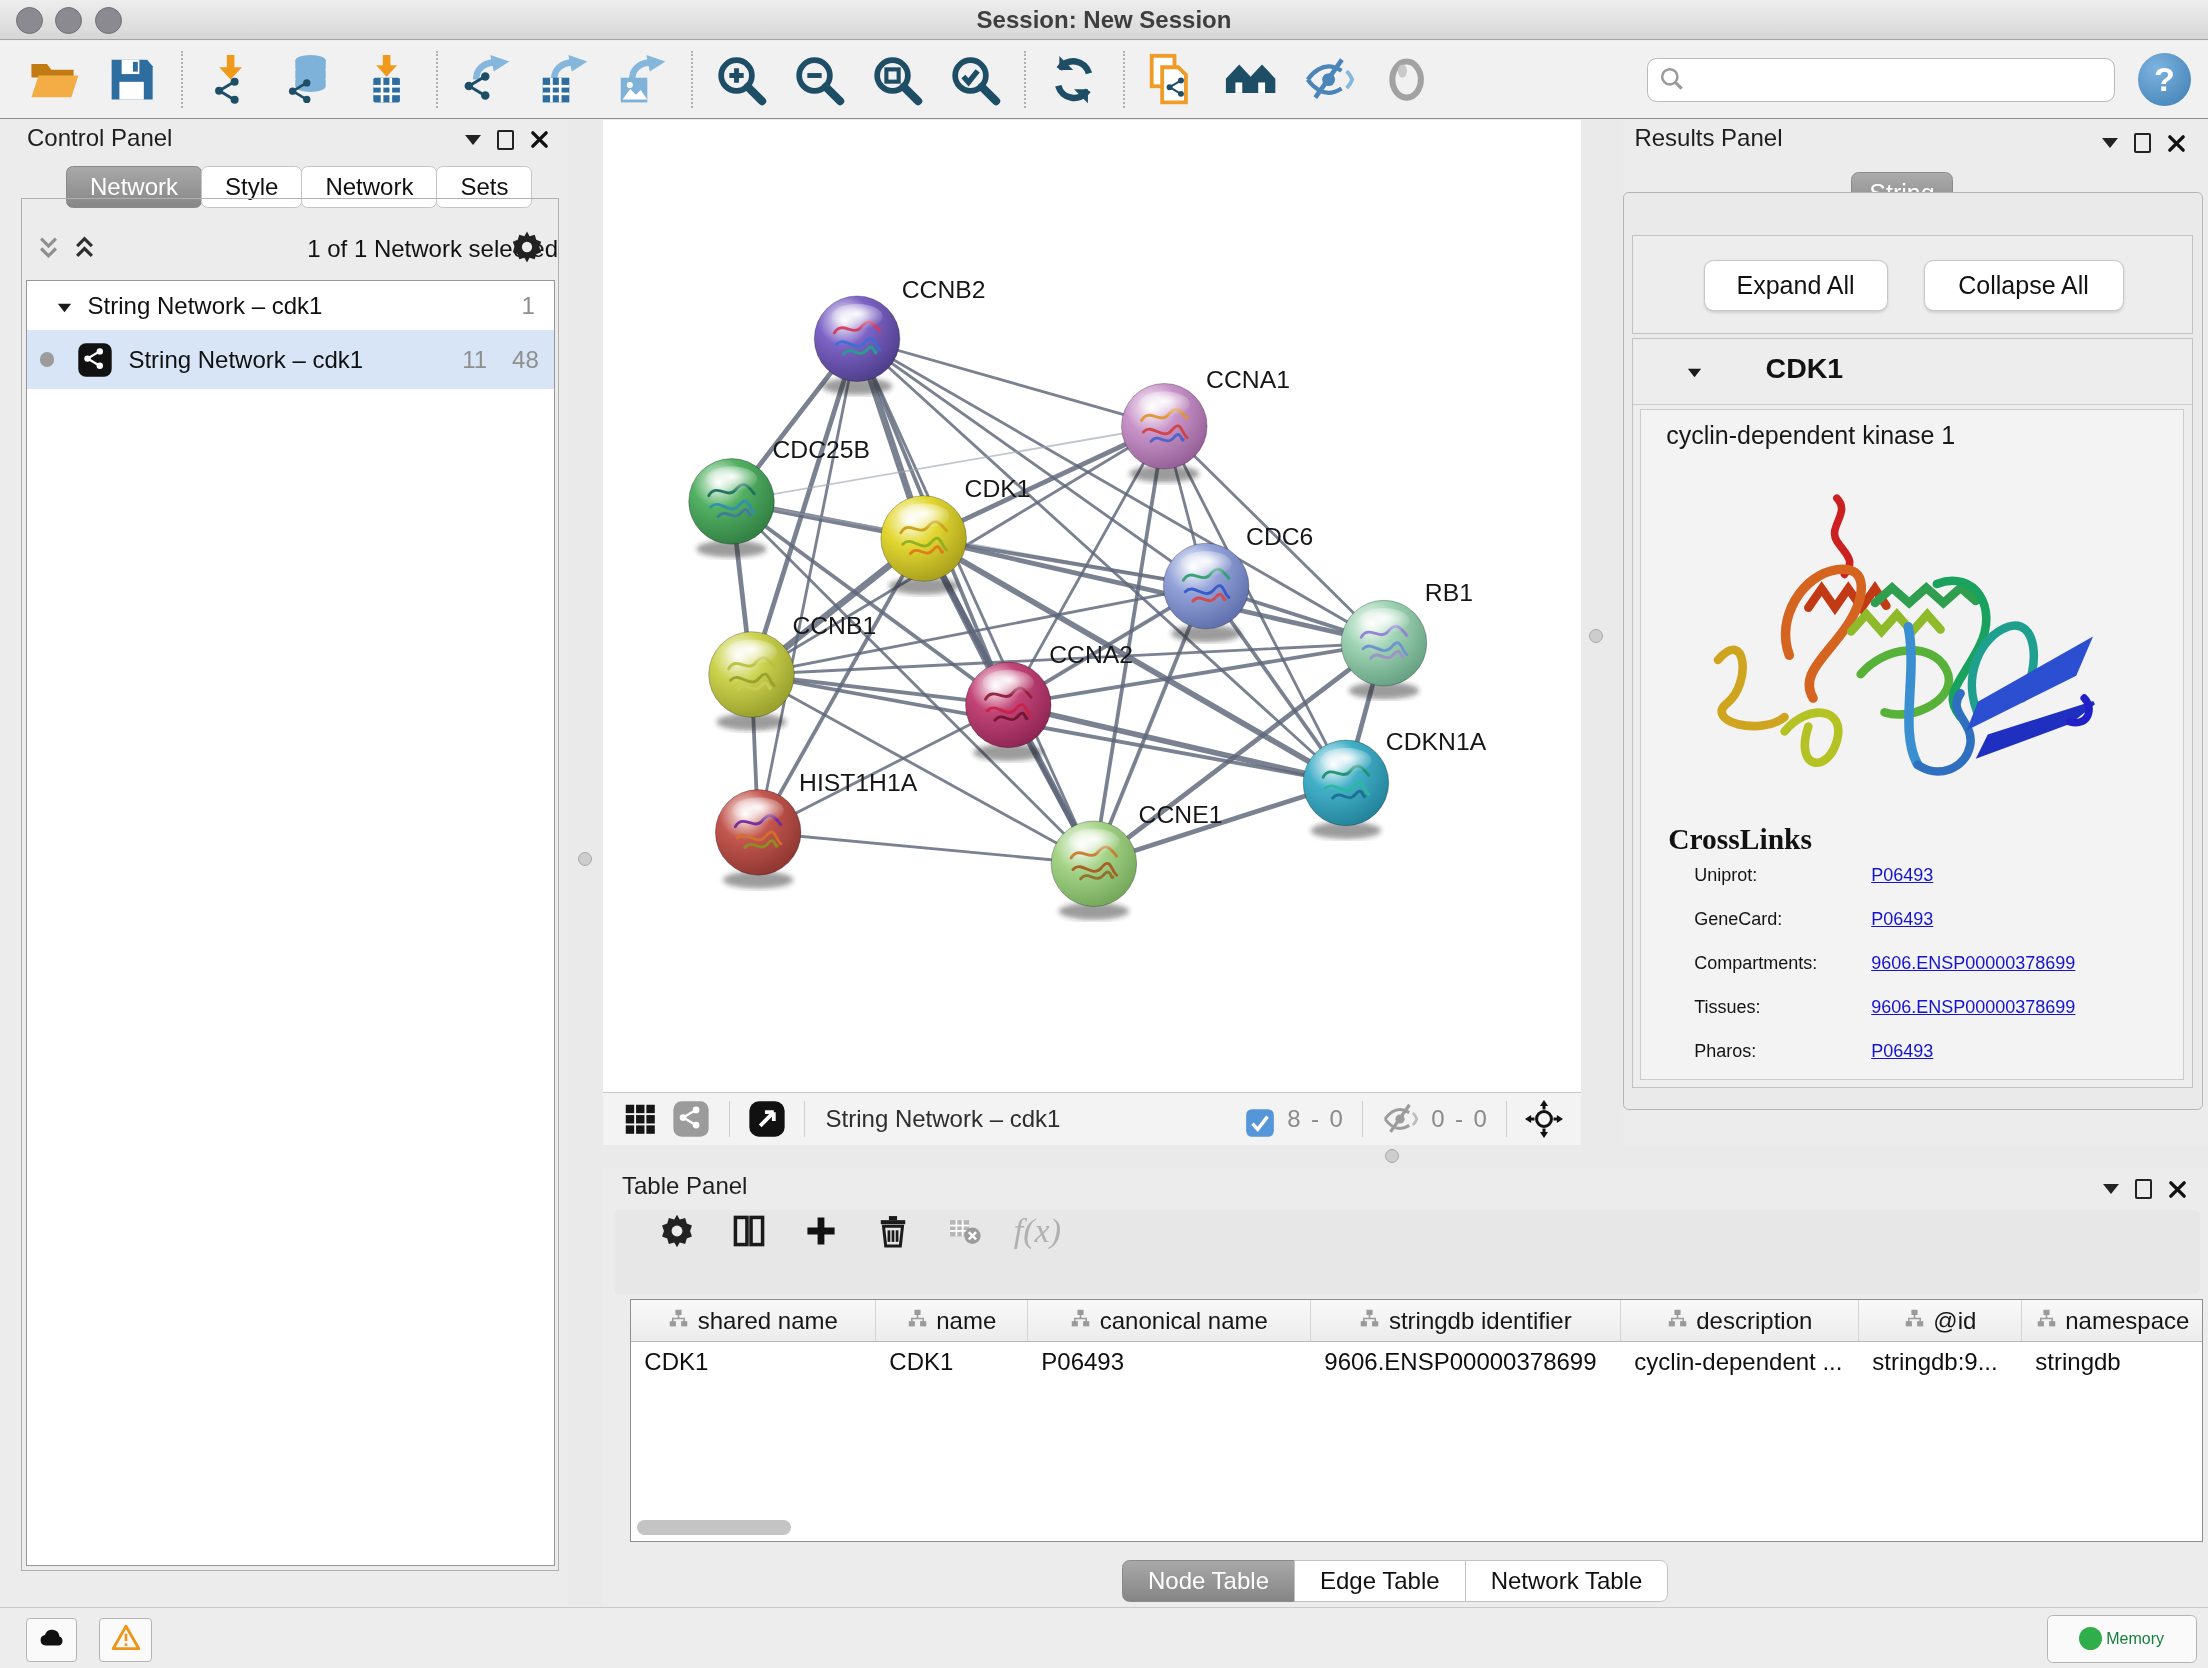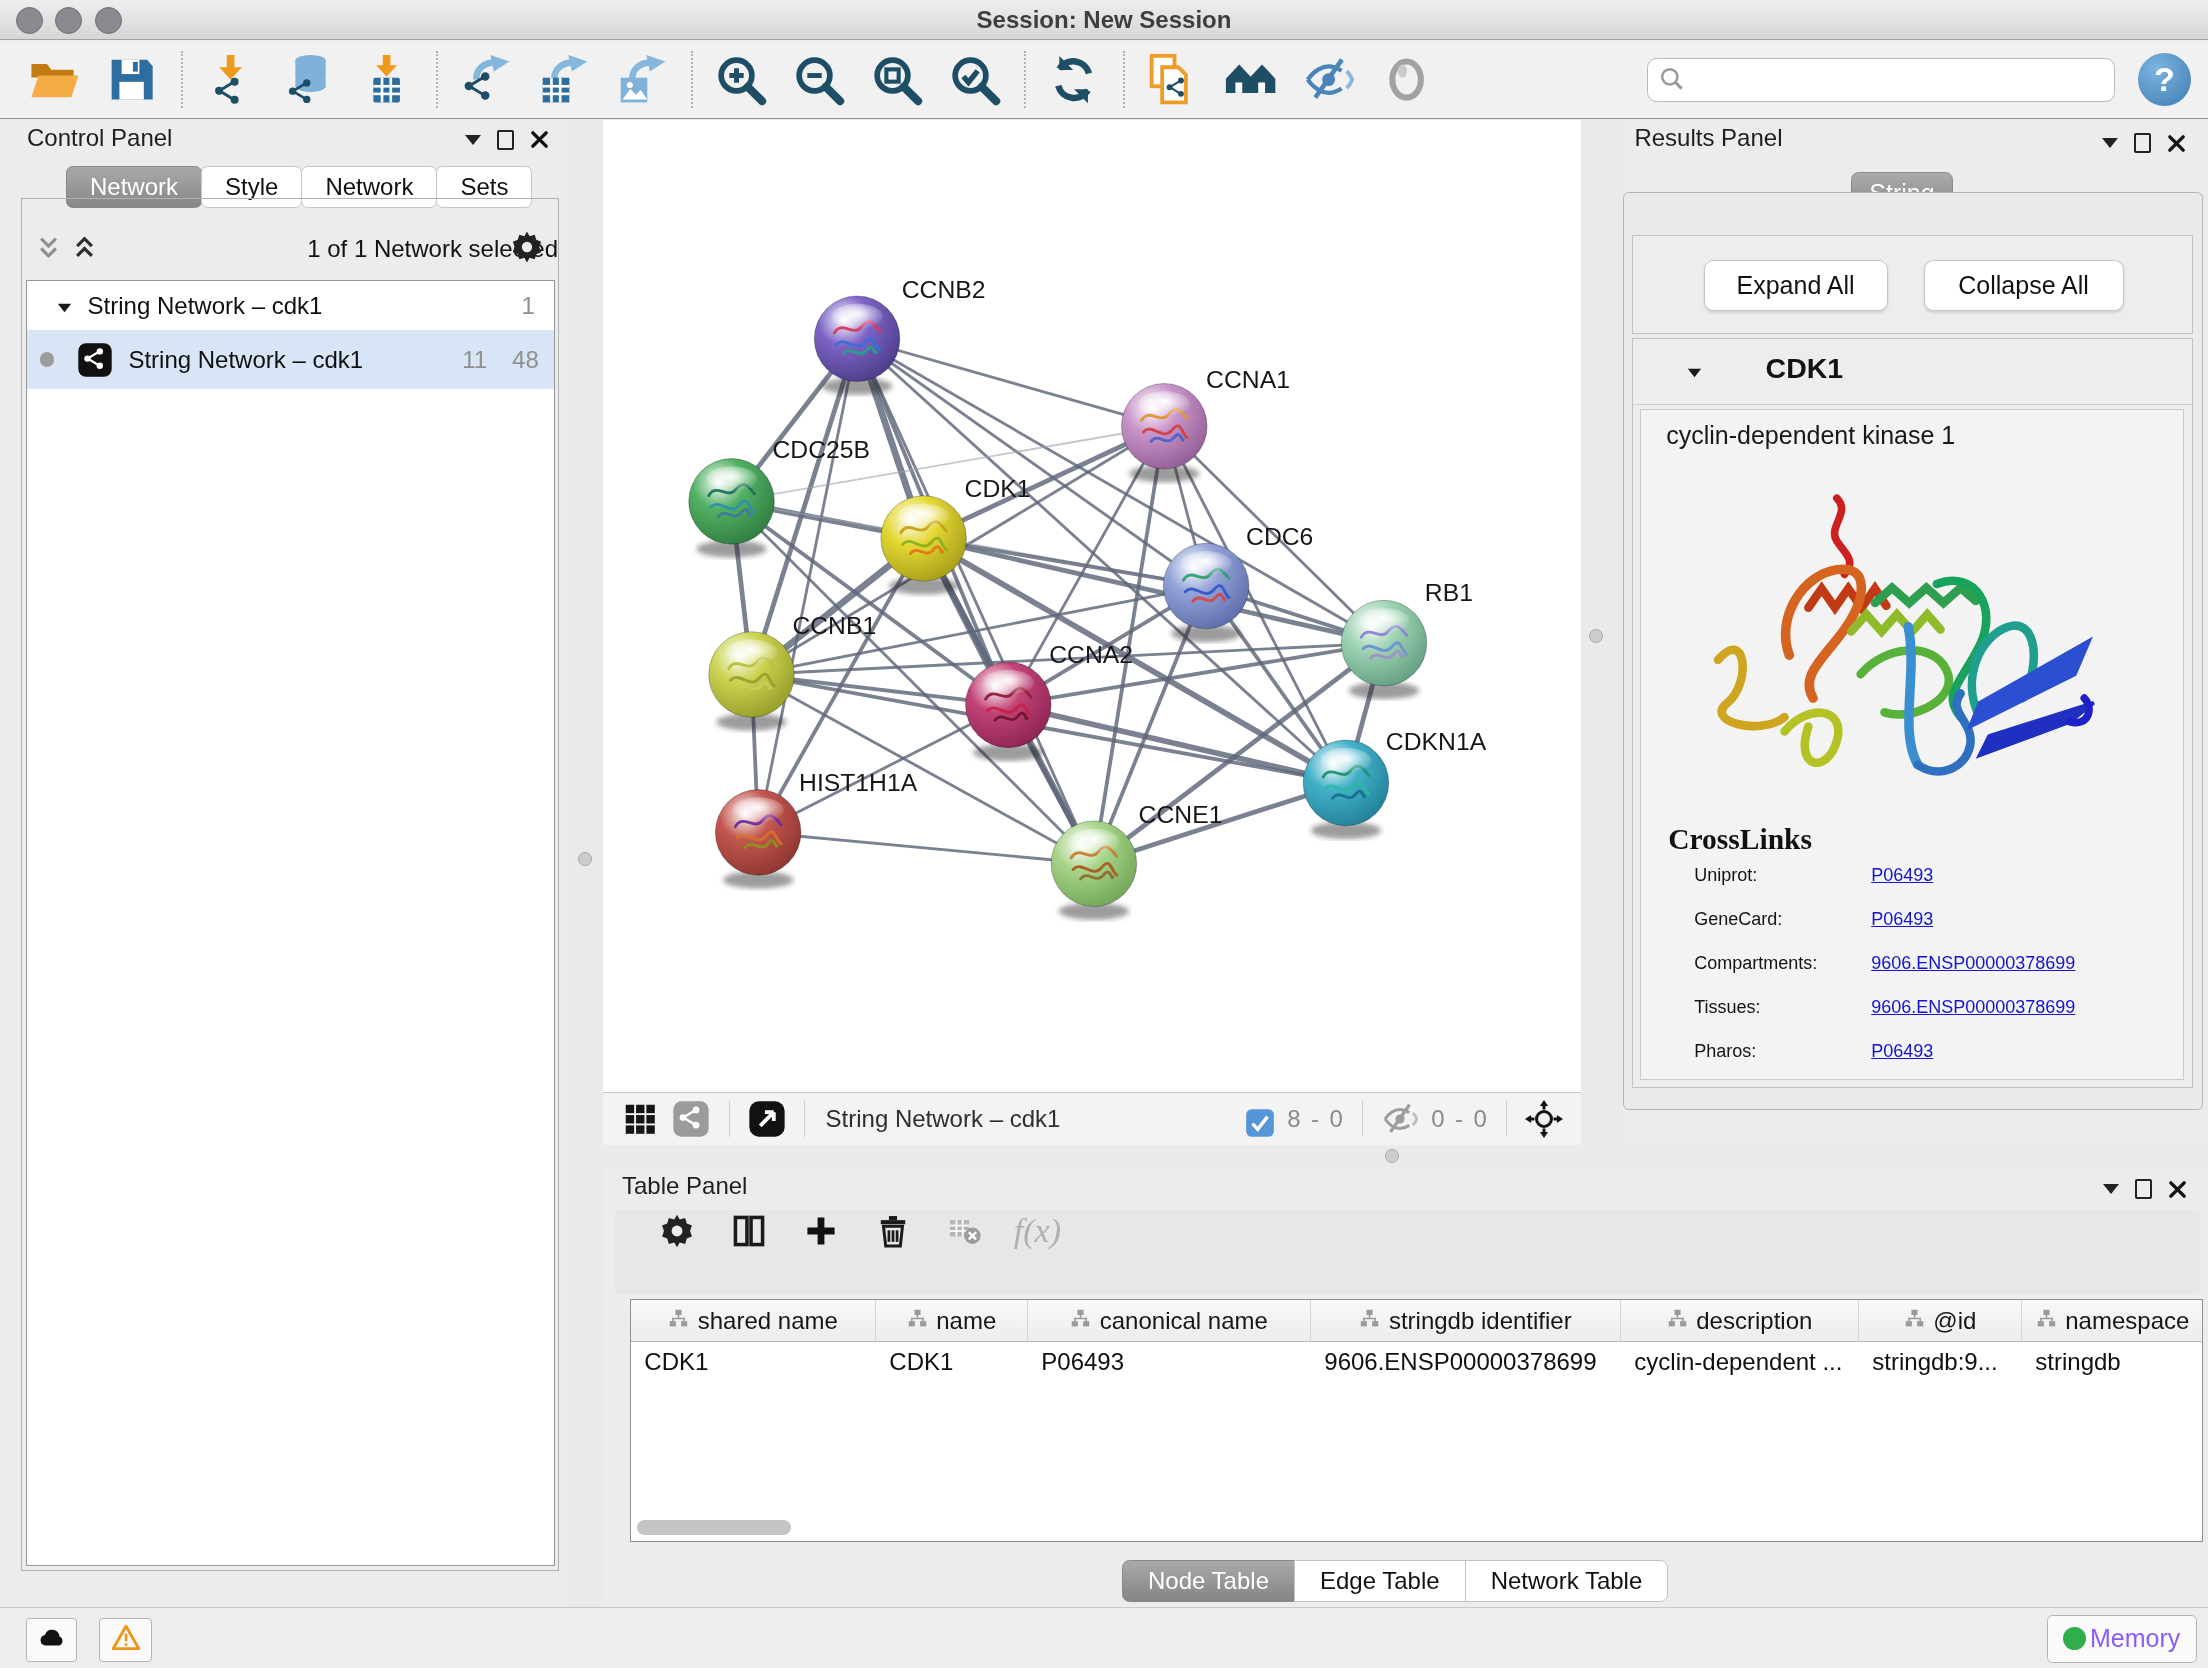--- a/index.html
+++ b/index.html
@@ -98,21 +98,21 @@
   .hthumb{position:absolute;left:5.7px;bottom:5.7px;width:154px;height:15px;background:#c4c4c4;border-radius:7.6px}
   .btabs{position:absolute;left:520px;top:392px;display:flex}
   .btab{height:42px;padding:0 25px;background:#fff;border:1px solid #c2c2c2;margin-left:-1px;display:flex;align-items:center;font-size:24px;color:#111;cursor:pointer;box-sizing:border-box}
   .btab:first-child{border-radius:7.6px 0 0 7.6px}
   .btab:last-child{border-radius:0 7.6px 7.6px 0}
   .btab.sel{background:linear-gradient(#a9a9a9,#858585);color:#fff;border-color:#8a8a8a}
   
   #bottombar{position:absolute;left:0;top:1607px;width:2208px;height:61px;background:#ededed;border-top:1px solid #c9c9c9;box-sizing:border-box}
   .bbtn{position:absolute;top:9.5px;height:44px;background:#fafafa;border:1.9px solid #b4b4b4;border-radius:3.8px;display:flex;align-items:center;justify-content:center;cursor:pointer;box-sizing:border-box}
   .bbtn svg{width:30px;height:30px}
-  .membtn{position:absolute;right:11.4px;top:6.7px;width:150px;height:48px;background:#fafafa;border:1.9px solid #b4b4b4;border-radius:5.7px;display:flex;align-items:center;justify-content:center;gap:4px;font-size:25px;color:#8b5cf6;cursor:pointer;box-sizing:border-box}
+  .membtn{position:absolute;right:11.4px;top:6.7px;width:150px;height:48px;background:#fafafa;border:1.9px solid #b4b4b4;border-radius:5.7px;display:flex;align-items:center;justify-content:center;gap:4px;font-size:16px;color:#15803d;cursor:pointer;box-sizing:border-box}
   .memdot{width:23px;height:23px;border-radius:50%}
 </style>
 </head>
 <body>
 
 <div id="root">
 
   <div class="titlebar">
     <div class="traffic">
       <span class="tl"></span>

